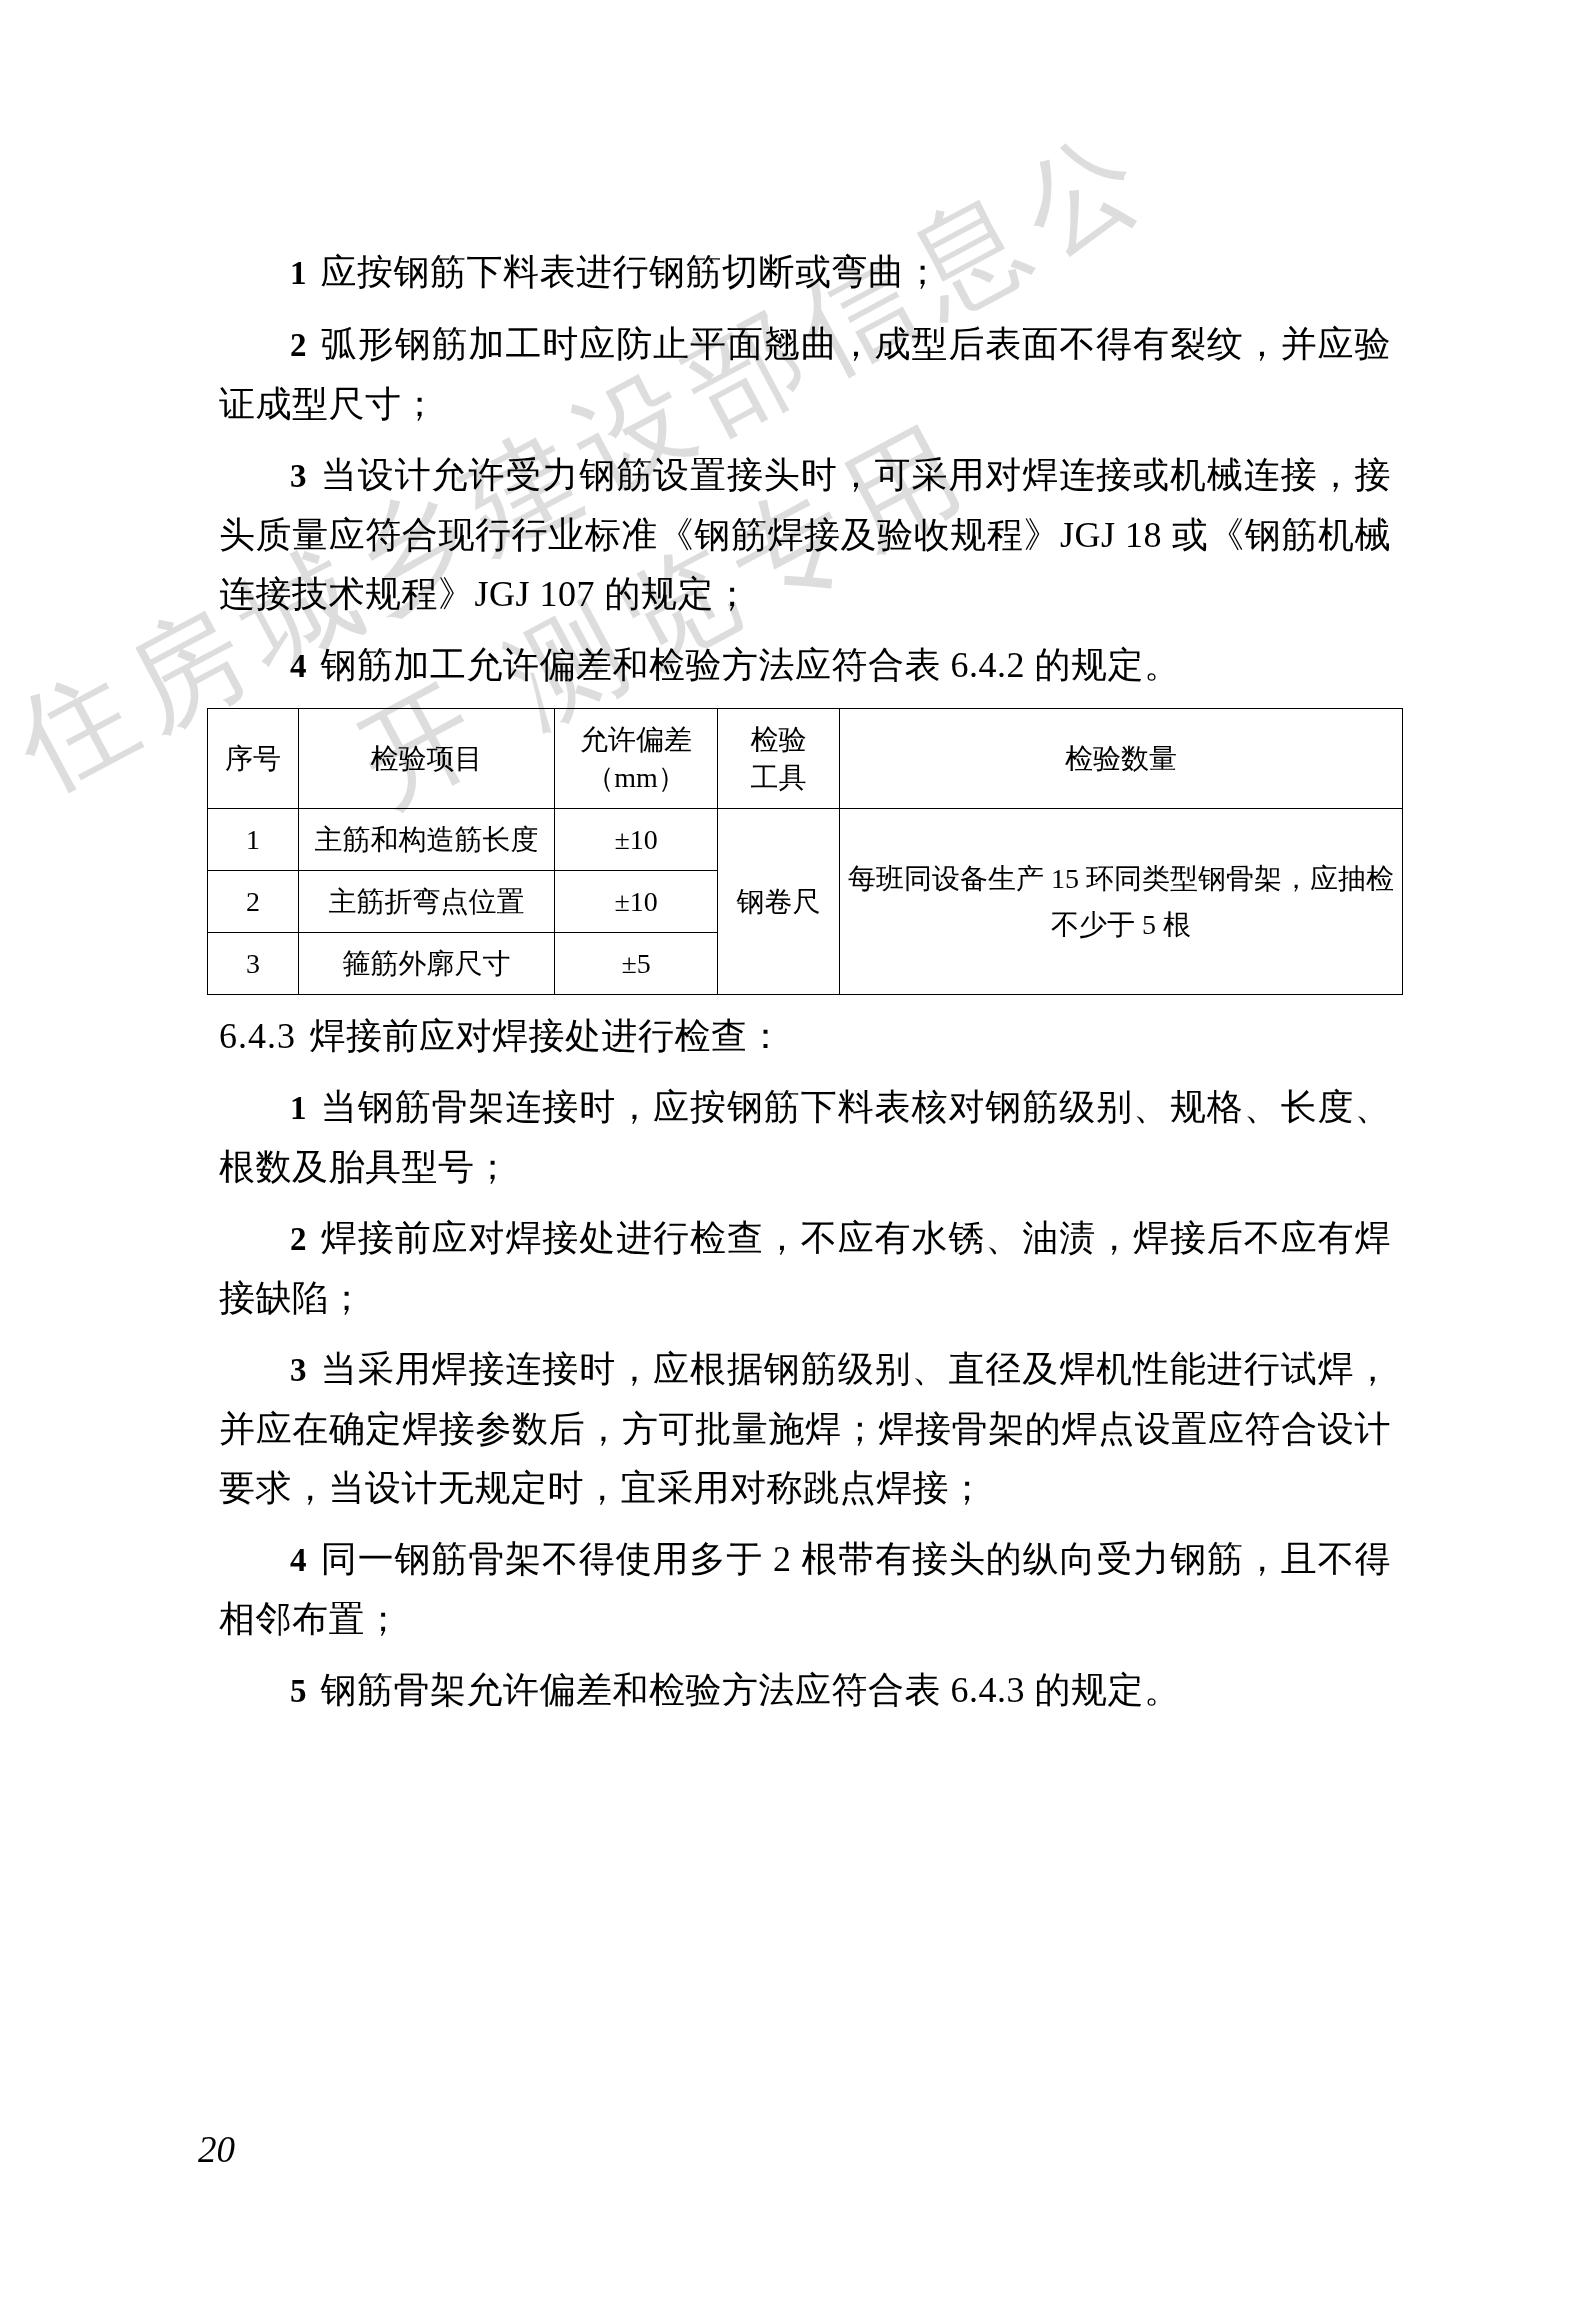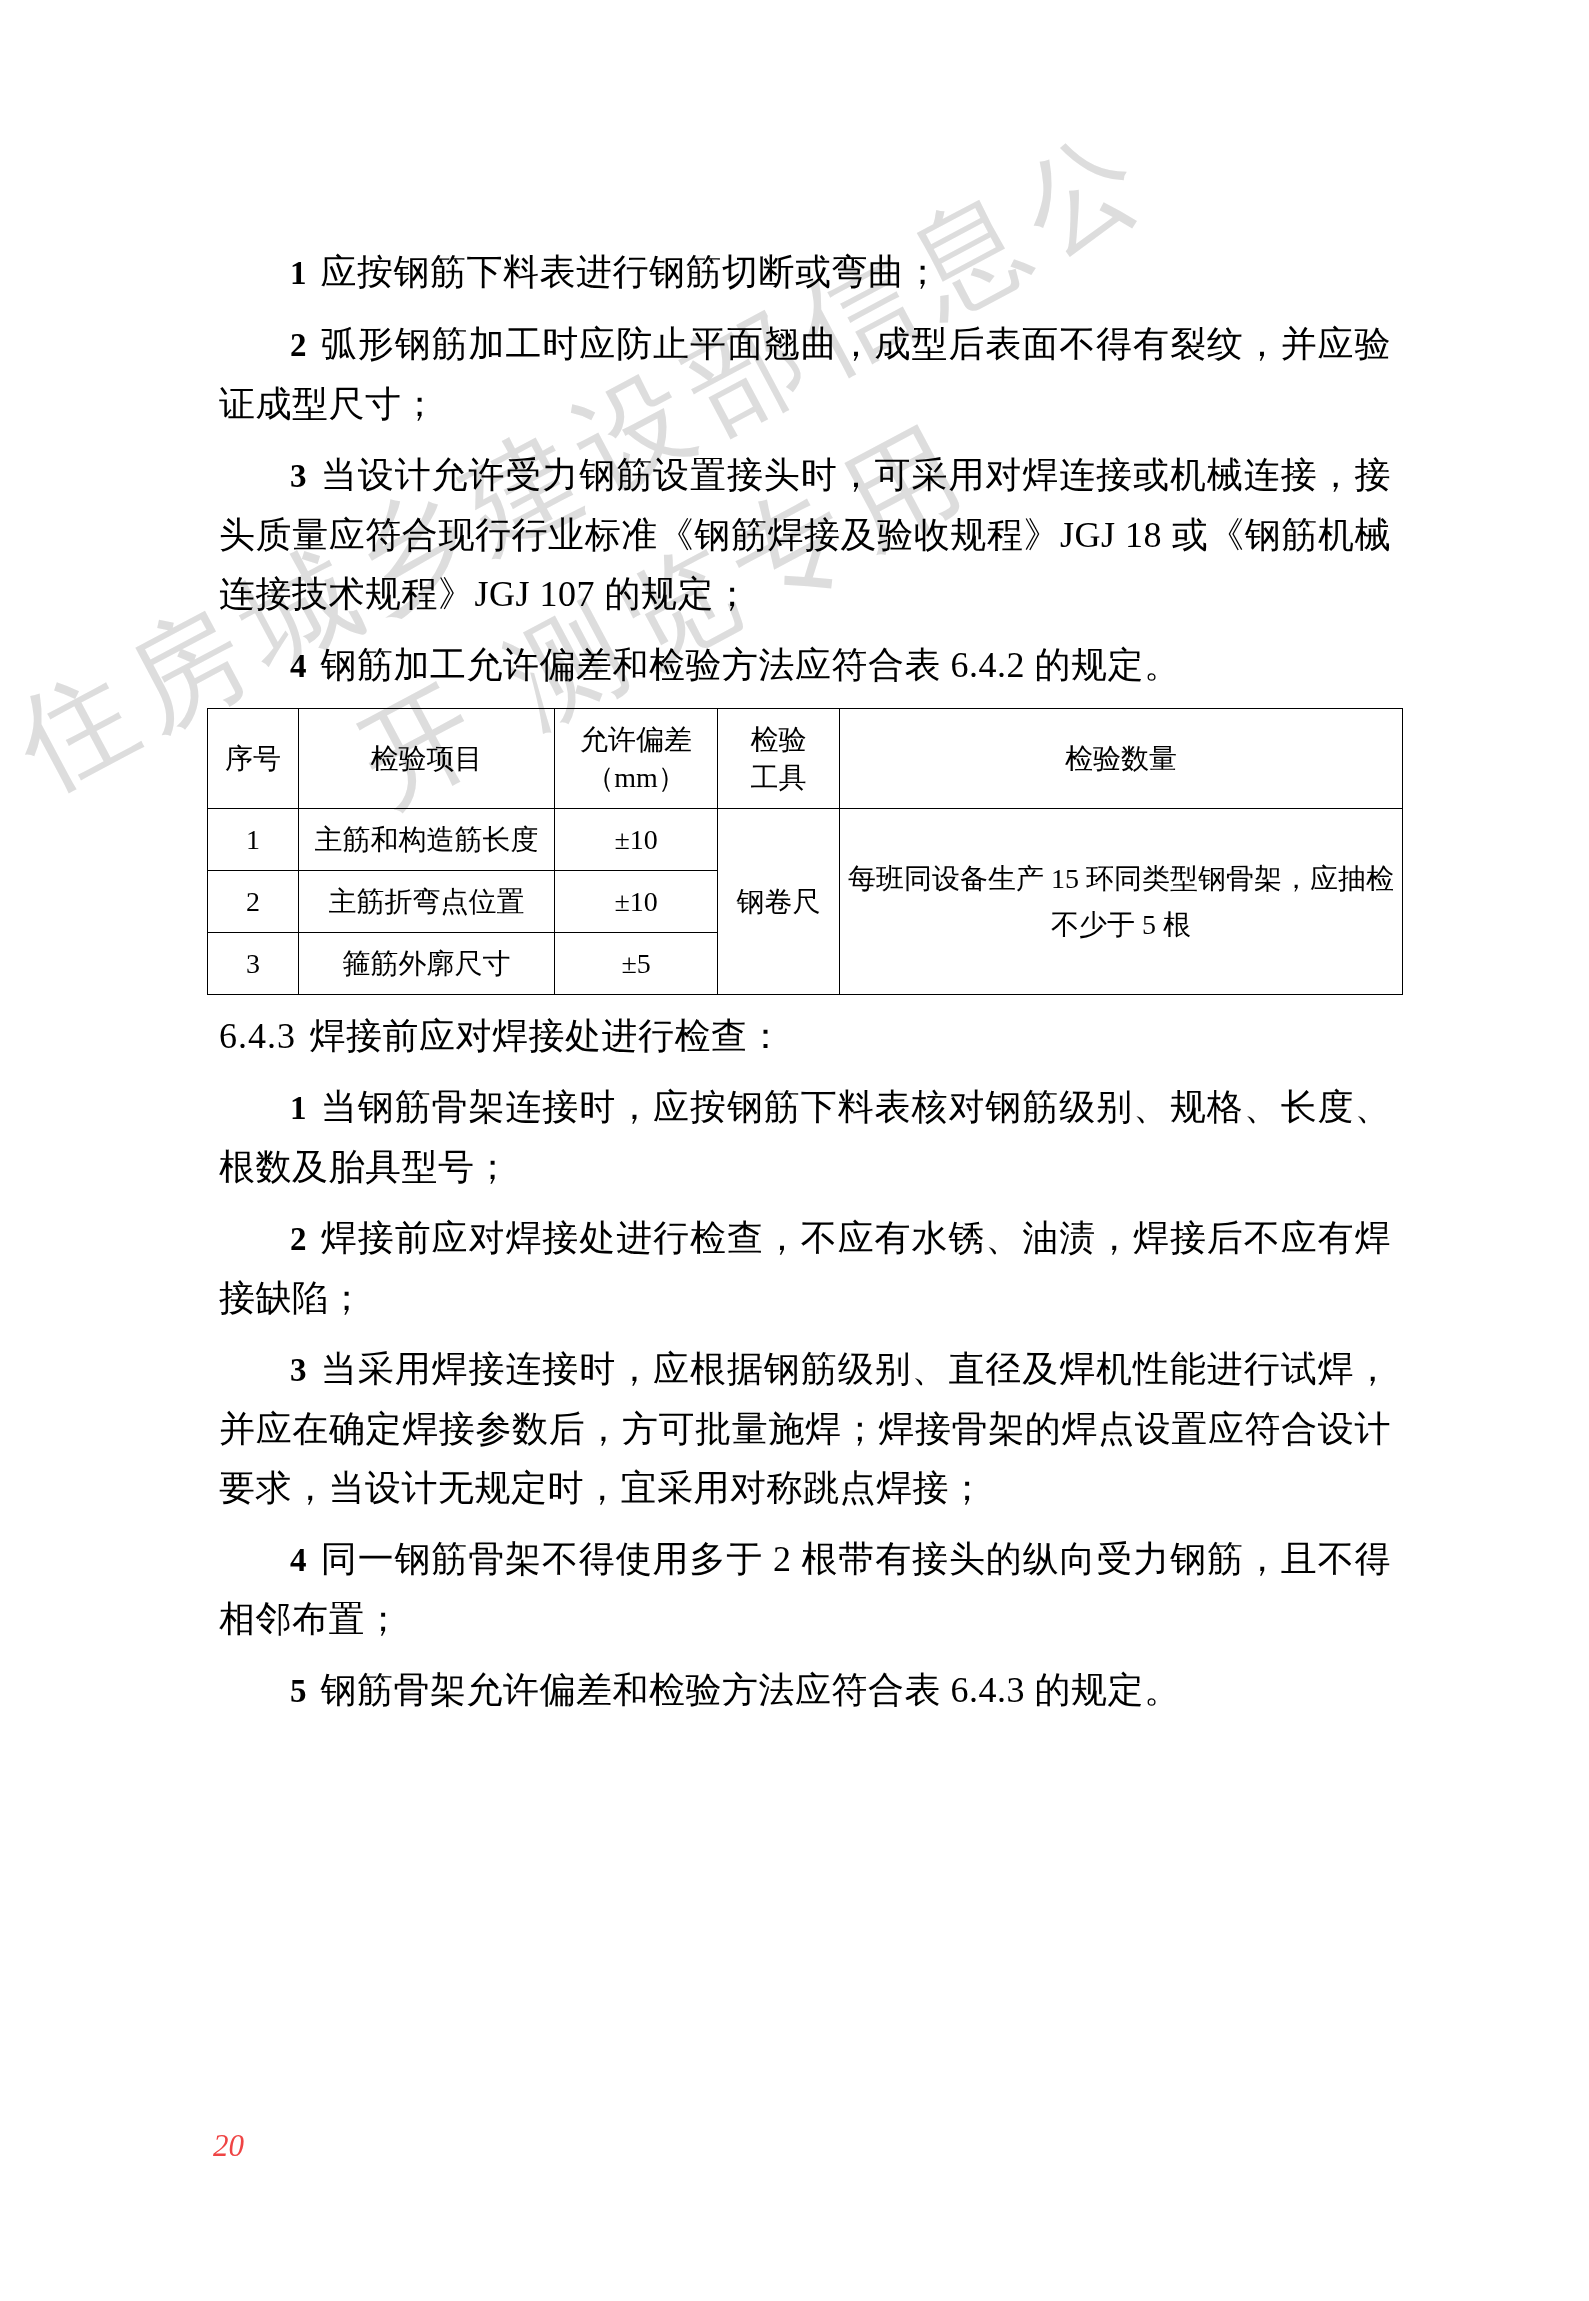--- a/index.html
+++ b/index.html
@@ -101,26 +101,26 @@
     font-size: 36px;
     line-height: 59px;
     margin-top: 27px;
   }
   .sec-no {
     letter-spacing: 1px;
     padding-right: 13.4px;
   }
   .page-number {
     position: absolute;
-    left: 213px;
+    left: 198px;
     top: 2128px;
-    font-size: 31px;
+    font-size: 37px;
     font-style: italic;
     font-family: "Liberation Serif", serif;
-    color: #ef4444;
+    color: #000000;
     z-index: 2;
   }
 </style>
 </head>
 <body>
 
 <div class="page">
 
   <div class="watermark">住房城乡建设部信息公开 测览专用</div>
 

